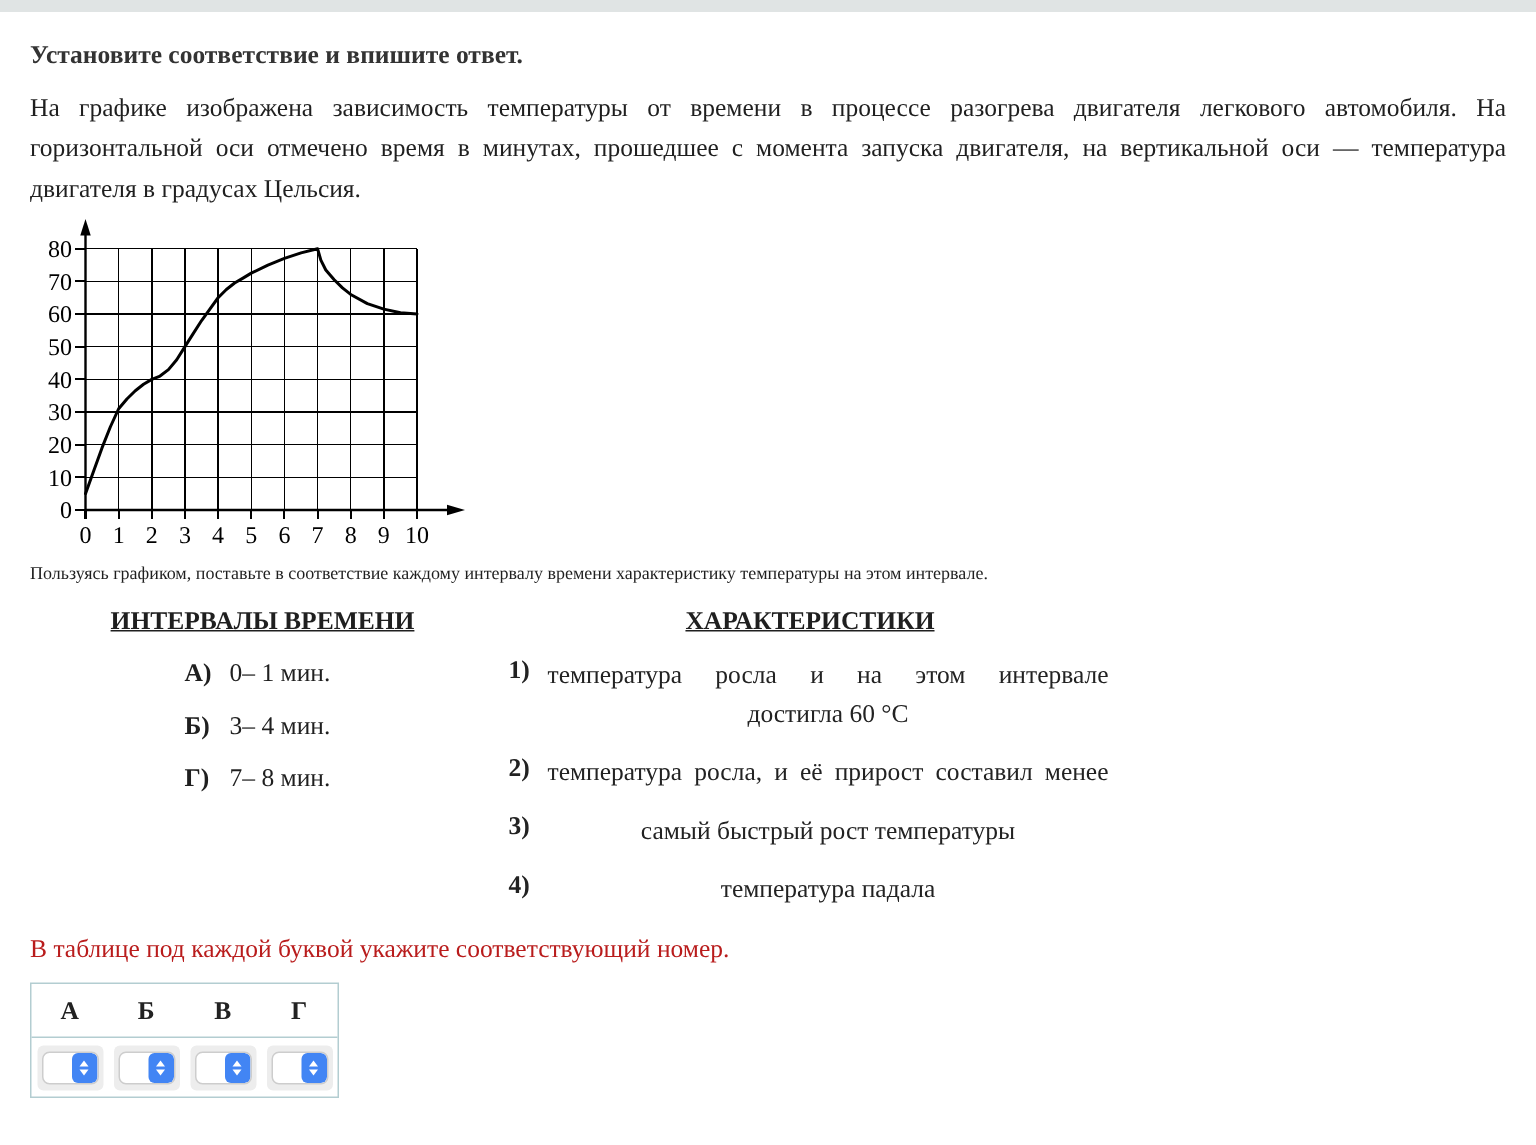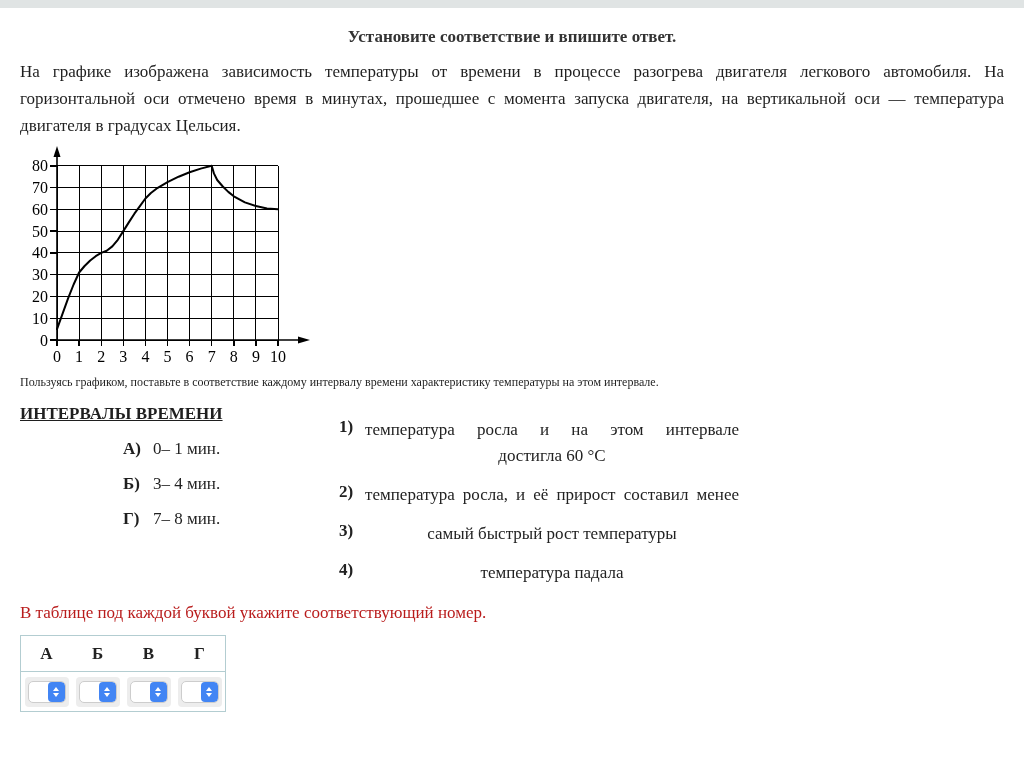--- a/index.html
+++ b/index.html
@@ -1,27 +1,27 @@
 <!DOCTYPE html>
 <html><head>
 <meta charset="utf-8">
 <style>
   * { margin:0; padding:0; box-sizing:border-box; }
   html,body { width:1024px; height:763px; background:#fff; }
   body { font-family:"Liberation Serif", serif; color:#222; overflow:hidden; }
   .topbar { height:8px; background:#e0e4e4; }
   .content { padding:0 20px; }
-  .page-title { font-size:17px; font-weight:bold; color:#333; margin:19px 0 11px 0;text-align:center; }
+  .page-title { font-size:17px; font-weight:bold; color:#333; margin:19px 0 11px 0; }
   .intro { font-size:17px; line-height:27px; text-align:justify; color:#1f1f1f; }
   .chart-wrap { margin-top:4px; height:230px; }
   .instruction { font-size:12px; color:#1f1f1f; margin-top:2px; }
   .match-section { display:flex; margin-top:14px; }
   .col-left { width:310px; }
   .col-right { width:420px; }
-  .col-header { font-size:17px; font-weight:bold; text-decoration:underline; text-align:left; color:#1f1f1f; }
+  .col-header { font-size:17px; font-weight:bold; text-decoration:underline; text-align:center; color:#1f1f1f; }
   .intervals-list { margin-top:2px; }
   .interval-row { margin:15px 0 0 103px; font-size:17px; color:#1f1f1f; }
   .interval-letter { font-weight:bold; display:inline-block; width:30px; }
   .char-list { margin-top:2px; }
   .char-item { display:flex; padding-left:9px; margin-top:13px; }
   .char-num { font-weight:bold; width:26px; font-size:17px; flex:none; }
   .char-text { width:374px; font-size:17px; line-height:26px; }
   .char-text .jline { text-align:justify; text-align-last:justify; }
   .char-text .lline { text-align:center; }
   .table-instruction { font-size:17px; margin-top:17px; color:#b91c1c; }
@@ -123,20 +123,21 @@
   <div class="match-section">
     <div class="col-left">
       <div class="col-header">ИНТЕРВАЛЫ ВРЕМЕНИ</div>
       <div class="intervals-list" id="intervals-list">
           <div class="interval-row"><span class="interval-letter">А)</span><span>0– 1 мин.</span></div>
           <div class="interval-row"><span class="interval-letter">Б)</span><span>3– 4 мин.</span></div>
           <div class="interval-row"><span class="interval-letter">Г)</span><span>7– 8 мин.</span></div>
         </div>
     </div>
     <div class="col-right">
+      <div class="col-header">ХАРАКТЕРИСТИКИ</div>
       <div class="char-list" id="char-list">
           <div class="char-item">
             <div class="char-num">1)</div>
             <div class="char-text">
               <div class="jline">температура росла и на этом интервале</div>
               <div class="lline">достигла 60 °C</div>
             </div>
           </div>
           <div class="char-item">
             <div class="char-num">2)</div>

